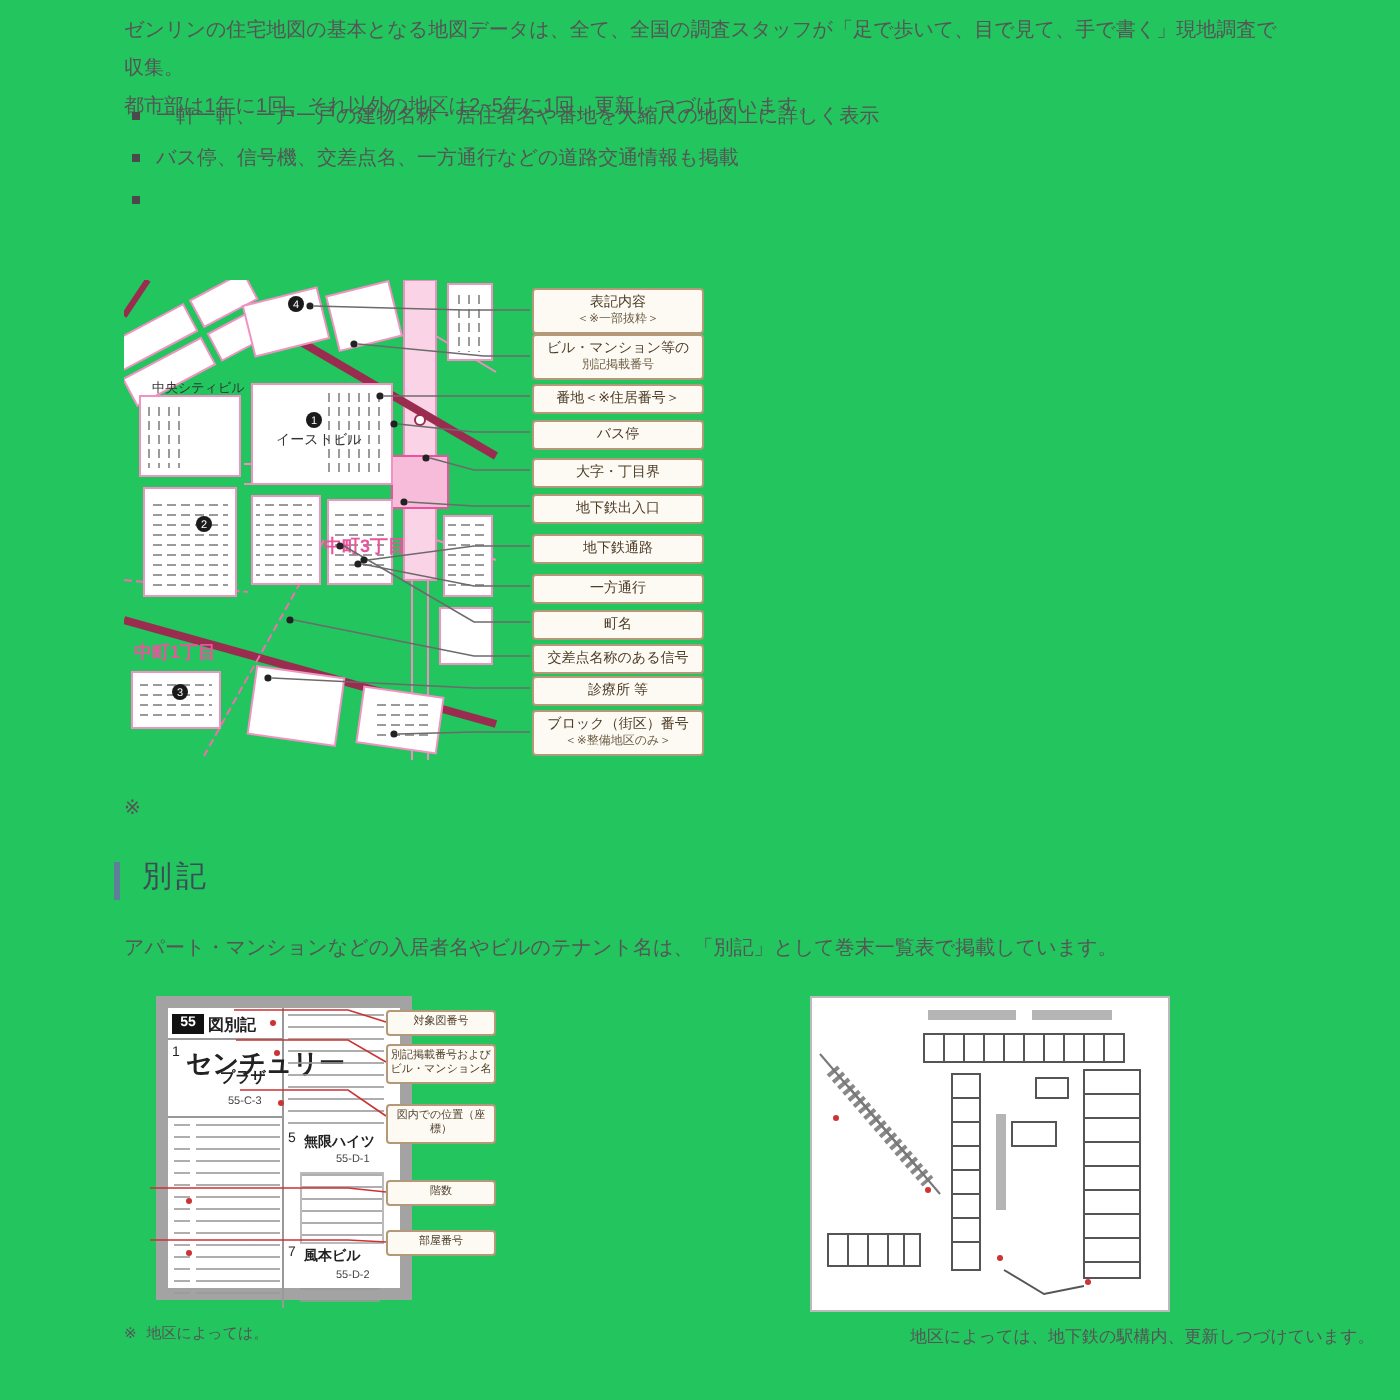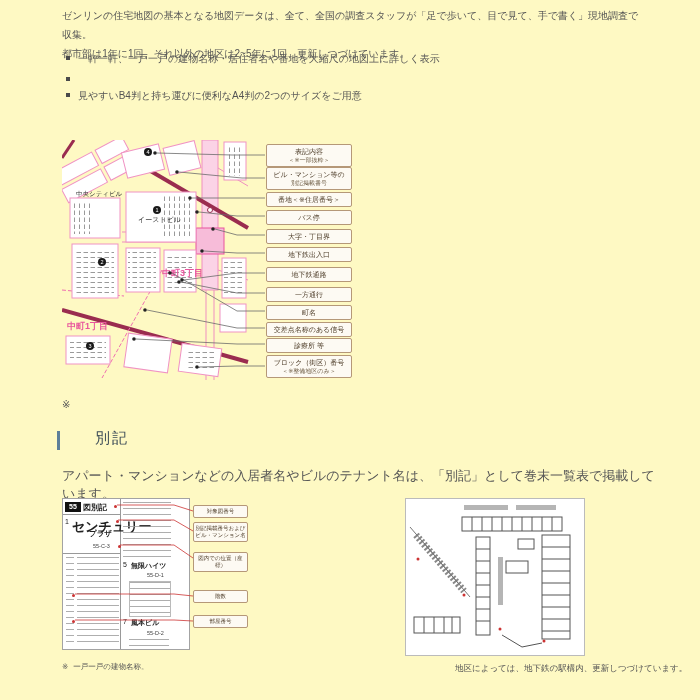--- a/index.html
+++ b/index.html
@@ -1,16 +1,16 @@
 <!DOCTYPE html>
 <html><head>
 <meta charset="utf-8">
 <style>
   html,body{margin:0;padding:0;background:#fff;}
-  #page{position:relative;width:700px;height:700px;background:#fef9c3;overflow:hidden;
+  #page{position:relative;width:700px;height:700px;background:#22c55e;overflow:hidden;
         font-family:"Liberation Sans","DejaVu Sans",sans-serif;color:#555;}
   .abs{position:absolute;}
   
   #intro{left:62px;top:6px;width:585px;font-size:10px;line-height:19px;color:#555;}
   
   #features{left:62px;top:52px;width:585px;}
   .feat{display:flex;align-items:flex-start;margin-bottom:8px;font-size:10px;line-height:13px;color:#555;}
   .sqbullet{width:4px;height:4px;background:#4a4a4a;margin:4px 8px 0 4px;flex:0 0 auto;}
   
   #mapfig{left:62px;top:140px;width:292px;height:240px;}
@@ -18,25 +18,25 @@
   .callout{position:absolute;left:204px;width:86px;background:#fdfaf3;border:1px solid #b59878;
            border-radius:2px;color:#4d3c28;text-align:center;font-size:7px;line-height:9px;
            padding:2px 1px;box-sizing:border-box;}
   .callout .sub{display:block;font-size:6px;line-height:8px;color:#6b5a42;}
   
   .note{display:flex;font-size:10px;line-height:18px;color:#555;}
   .note .mk{margin-right:5px;}
   #note-map{left:62px;top:396px;width:480px;}
   
   #bekki-bar{left:57px;top:431px;width:3px;height:19px;background:#5d7f99;}
-  #bekki-heading{left:71px;top:429px;font-size:15px;color:#3d4d58;letter-spacing:2px;margin-left:24px;}
-  #bekki-desc{left:62px;top:467px;width:600px;font-size:13px;color:#555;}
+  #bekki-heading{left:71px;top:429px;font-size:15px;color:#3d4d58;letter-spacing:2px;}
+  #bekki-desc{left:62px;top:467px;width:600px;font-size:10px;color:#555;}
   
   #bekkifig{left:62px;top:498px;width:186px;height:158px;}
-  #bekki-list{position:absolute;left:0;top:0;width:128px;height:152px;border:1px solid #a3a3a3;background:#fff;box-sizing:border-box;}
+  #bekki-list{position:absolute;left:16px;top:0;width:128px;height:152px;border:6px solid #a3a3a3;background:#fff;box-sizing:border-box;}
   .stripes{position:absolute;background:repeating-linear-gradient(180deg,#9a9a9a 0 1px,transparent 1px 6px);opacity:.8;}
   .vline{position:absolute;width:1px;background:#999;}
   .hline{position:absolute;height:1px;background:#999;}
   .reddot{position:absolute;width:3px;height:3px;border-radius:50%;background:#cc3333;}
   #b55{position:absolute;left:2px;top:3px;width:16px;height:10px;background:#111;color:#fff;
        font-size:7px;font-weight:bold;text-align:center;line-height:10px;}
   .bk-txt{position:absolute;color:#222;}
   .bcallout{position:absolute;left:131px;width:55px;background:#fdfaf3;border:1px solid #b59878;
             border-radius:2px;color:#4d3c28;text-align:center;font-size:5.5px;line-height:7px;
             padding:2px 0;box-sizing:border-box;}
@@ -56,24 +56,24 @@
     <span style="display:block">都市部は1年に1回、それ以外の地区は2~5年に1回、更新しつづけています。</span>
   </div>
 
   <div id="features" class="abs">
     <div class="feat">
       <span class="sqbullet"></span>
       <span>一軒一軒、一戸一戸の建物名称・居住者名や番地を大縮尺の地図上に詳しく表示</span>
     </div>
     <div class="feat">
       <span class="sqbullet"></span>
+      <span>バス停、信号機、交差点名、一方通行などの道路交通情報も掲載</span>
     </div>
     <div class="feat">
       <span class="sqbullet"></span>
-      <span>見やすいB4判と持ち運びに便利なA4判の2つのサイズをご用意</span>
     </div>
   </div>
 
   <div id="mapfig" class="abs">
     <svg width="292" height="240" viewBox="0 0 292 240">
       <defs>
         <pattern id="txt" width="7" height="5" patternUnits="userSpaceOnUse">
           <line x1="0.5" y1="2.5" x2="5" y2="2.5" stroke="#9a9a9a" stroke-width="1"></line>
         </pattern>
         <pattern id="txtv" width="5" height="7" patternUnits="userSpaceOnUse">
@@ -270,18 +270,18 @@
           <circle cx="138" cy="142" r="1.5"></circle>
         <circle cx="94" cy="130" r="1.5"></circle>
           <circle cx="12" cy="60" r="1.5"></circle>
       </g>
     </svg>
   </div>
 
   <div id="note-bekki" class="abs note">
     <span class="mk">※</span>
     <span>
-      <span style="display:block">一戸一戸の建物名称。</span>
+      <span style="display:block">地区によっては。</span>
     </span>
   </div>
   <div id="ug-caption" class="abs">地区によっては、地下鉄の駅構内、更新しつづけています。</div>
 
 </div>
 
 </body></html>

